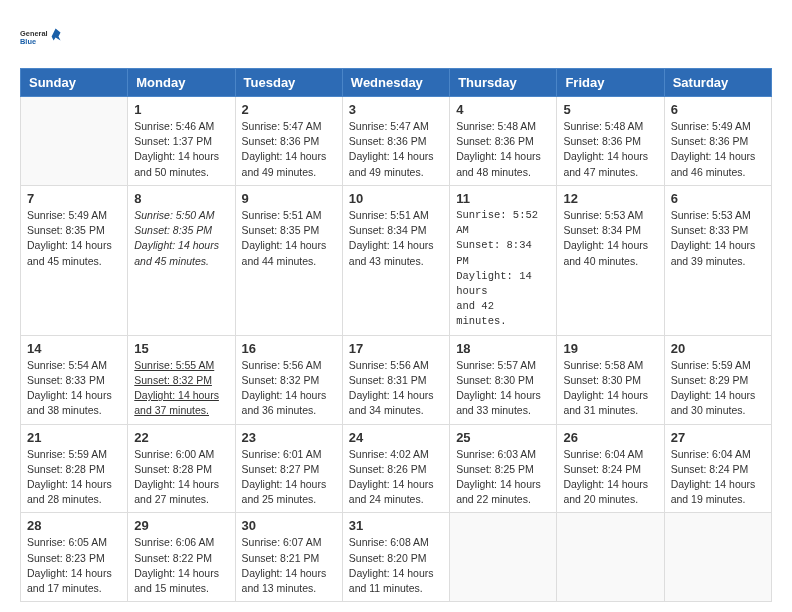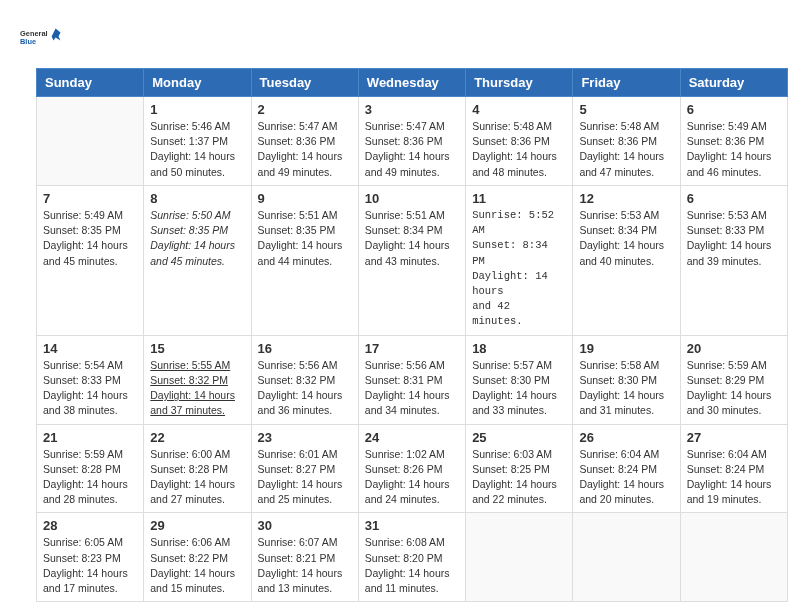--- a/index.html
+++ b/index.html
@@ -32,21 +32,20 @@
     }
     .subtitle {
       font-size: 15px;
       color: #555;
       margin-top: 2px;
     }
     .calendar {
       width: 100%;
       border-collapse: collapse;
       border: 1px solid #ccc;
-      margin-left: 16px;
     }
     .calendar th {
       background-color: #2d6bb5;
       color: #fff;
       text-align: left;
       padding: 6px 8px;
       font-size: 13px;
       font-weight: bold;
       border: 1px solid #4a85c8;
     }
@@ -273,21 +272,21 @@
         </td>
         <td>
           <span class="day-number">23</span>
           <div class="day-info" style="white-space: pre-line;">Sunrise: 6:01 AM
 Sunset: 8:27 PM
 Daylight: 14 hours
 and 25 minutes.</div>
         </td>
         <td>
           <span class="day-number">24</span>
-          <div class="day-info" style="white-space: pre-line;">Sunrise: 1:02 AM
+          <div class="day-info" style="white-space: pre-line;">Sunrise: 4:02 AM
 Sunset: 8:26 PM
 Daylight: 14 hours
 and 24 minutes.</div>
         </td>
         <td>
           <span class="day-number">25</span>
           <div class="day-info" style="white-space: pre-line;">Sunrise: 6:03 AM
 Sunset: 8:25 PM
 Daylight: 14 hours
 and 22 minutes.</div>

